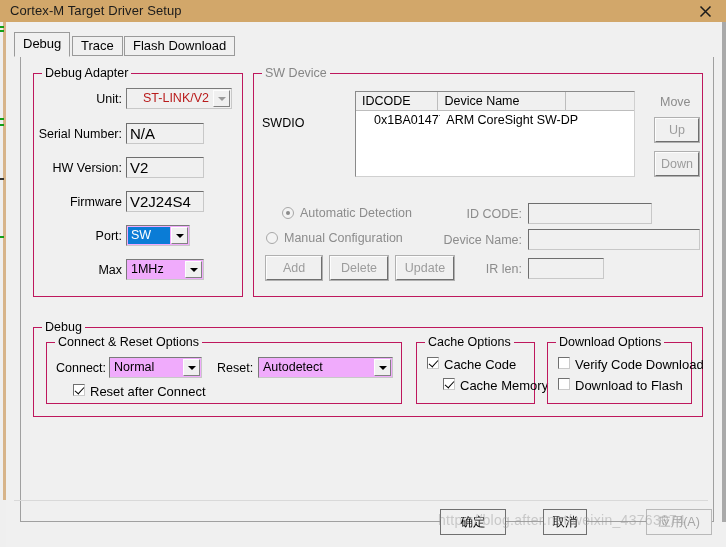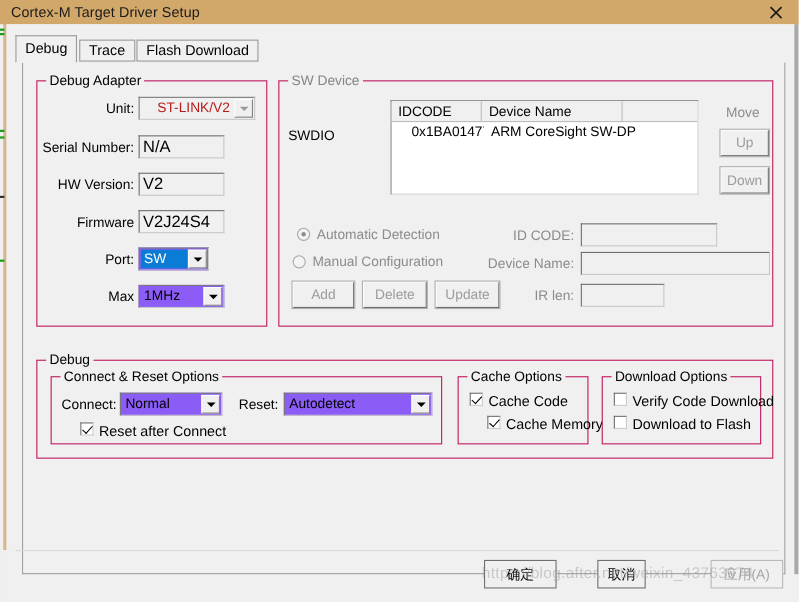--- a/index.html
+++ b/index.html
@@ -171,21 +171,21 @@
     white-space: nowrap;
     overflow: hidden;
   }
   .field.ro {
     background: #f0f0f0;
   }
 
   .combo {
     position: absolute;
     box-sizing: border-box;
-    background: #8b5cf6;
+    background: #f0abfc;
     border: 1px solid #7a7a7a;
     border-right-color: #c8c8c8;
     border-bottom-color: #c8c8c8;
     font-size: 12.5px;
     color: #000;
     overflow: hidden;
   }
   .combo .ctext {
     position: absolute;
     left: 4px; top: 1px;
@@ -443,21 +443,21 @@
         <div class="lv-row">
           <div class="c" style="width:100px; padding-left:18px;">0x1BA01477</div>
           <div class="c" style="width:238px; padding-left:6px;">ARM CoreSight SW-DP</div>
         </div>
       </div>
 
       <div class="lbl dim" style="left:406px; top:21px;">Move</div>
       <div class="btn disabled" style="left:401px; top:44px; width:44px; height:24px;">Up</div>
       <div class="btn disabled" style="left:401px; top:78px; width:44px; height:24px;">Down</div>
 
-      <div class="rad on" style="left:16px; top:132px;">
+      <div class="rad on" style="left:28px; top:132px;">
         <span class="circ"></span>
         <span>Automatic Detection</span>
       </div>
       <div class="rad" style="left:12px; top:157px;">
         <span class="circ"></span>
         <span>Manual Configuration</span>
       </div>
 
       <div class="lbl dim right" style="left:150px; top:133px; width:118px;">ID CODE:</div>
       <div class="field ro" style="left:274px; top:129px; width:124px; height:21px;"></div>

